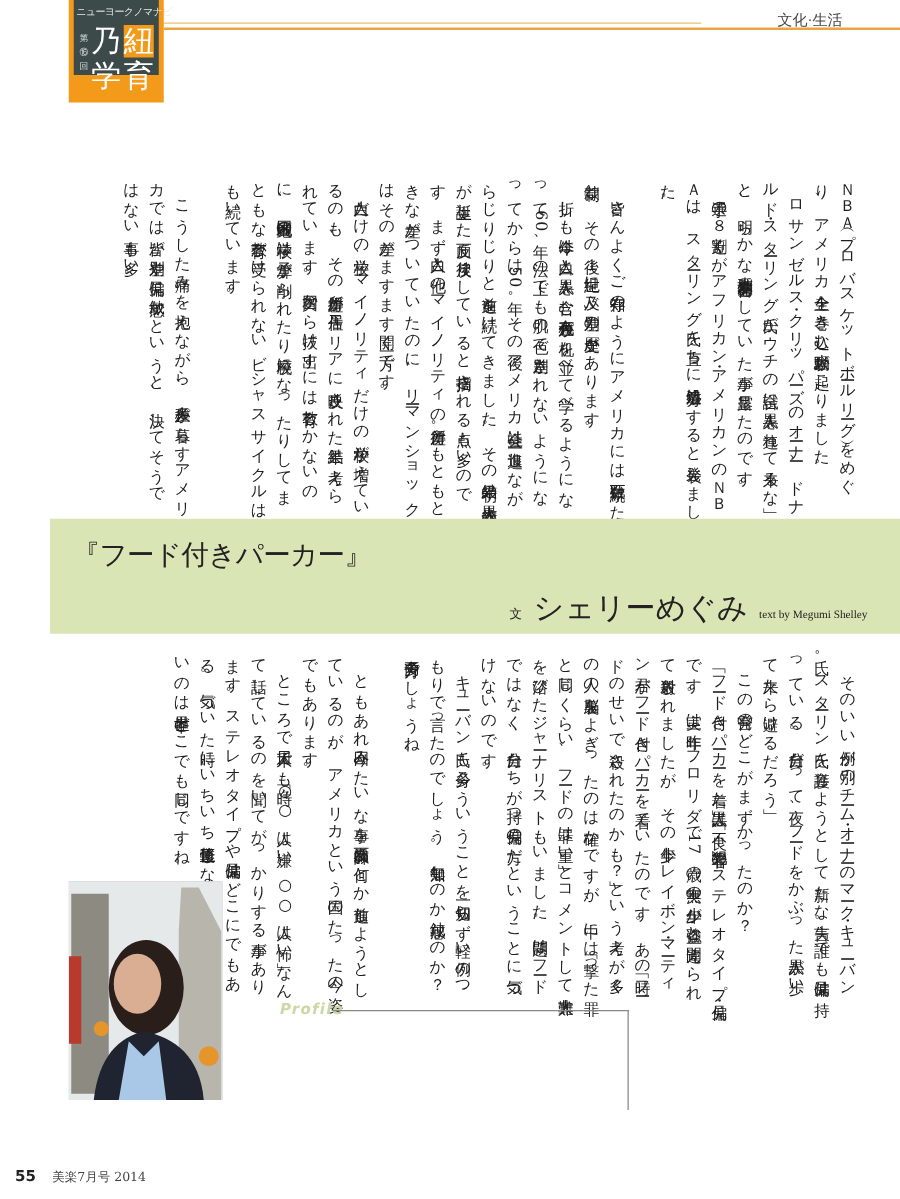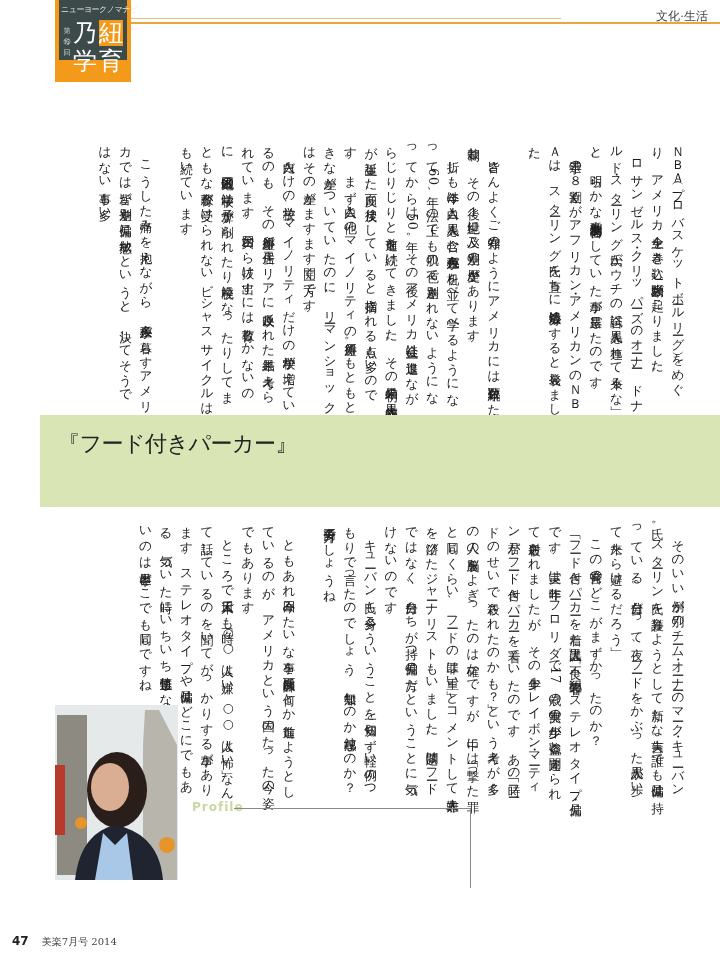--- a/index.html
+++ b/index.html
@@ -5,32 +5,32 @@
   html,body{margin:0;padding:0;background:#ffffff;}
   body{width:720px;height:959px;position:relative;overflow:hidden;font-family:"DejaVu Serif",serif;color:#222;}
   .logo-box{position:absolute;left:55px;top:0;width:76px;height:82px;background:#f39a1b;}
   .logo-inner{position:absolute;left:4px;top:0;width:68px;height:60px;background:#3d4a4a;}
   .logo-series{position:absolute;left:2px;top:4px;font-size:8px;color:#e8e8e8;font-family:"DejaVu Sans",sans-serif;white-space:nowrap;letter-spacing:-0.5px;}
   .logo-num{position:absolute;left:3px;top:26px;width:10px;font-size:7px;color:#d8d8d8;line-height:11px;text-align:center;font-family:"DejaVu Sans",sans-serif;}
   .logo-k{position:absolute;font-size:24px;line-height:26px;color:#ffffff;font-family:"DejaVu Serif",serif;}
   .logo-k.hl{background:#f39a1b;color:#fff;}
   .top-rule{position:absolute;left:131px;top:22px;width:589px;height:2px;background:#e9a640;}
   .top-rule-thin{position:absolute;left:131px;top:18px;width:430px;height:1px;background:#e9c070;}
-  .section-label{position:absolute;left:656px;top:8px;font-size:12px;color:#444;font-family:Liberation Serif, serif;}
+  .section-label{position:absolute;left:622px;top:8px;font-size:12px;color:#444;font-family:Liberation Serif, serif;}
   .col-block{position:absolute;writing-mode:vertical-rl;font-size:12.6px;line-height:20.5px;letter-spacing:0.6px;color:#1e1e1e;}
   .col-block p{margin:0;text-indent:0;}
   .col-block p.ind{text-indent:1em;}
   .band{position:absolute;left:40px;top:415px;width:680px;height:92px;background:#d9e5b5;text-align:right;}
   .band-title{position:absolute;left:18px;top:14px;font-size:22px;font-family:"DejaVu Sans",sans-serif;color:#222;letter-spacing:-0.5px;}
   .byline{position:absolute;right:26px;top:55px;white-space:nowrap;color:#222;}
   .byline .bun{font-size:10px;}
   .byline .name{font-size:24px;margin:0 4px;}
   .byline .en{font-size:9px;font-family:"Liberation Serif",serif;}
   .photo{position:absolute;left:55px;top:705px;width:123px;height:175px;background:#c7c9c7;overflow:hidden;}
-  .profile{position:absolute;left:184px;top:800px;width:287px;height:87px;}
+  .profile{position:absolute;left:216px;top:800px;width:287px;height:87px;font-style:italic;}
   .profile-rule-top{position:absolute;left:50px;top:8px;width:237px;height:1px;background:#888;}
   .profile-rule-right{position:absolute;left:286px;top:8px;width:1px;height:80px;background:#888;}
   .profile-title{position:absolute;left:8px;top:0;font-size:12px;font-weight:bold;color:#c9d9a3;font-family:"DejaVu Sans",sans-serif;letter-spacing:1px;}
   .profile-text{position:absolute;left:8px;top:20px;width:275px;font-size:8.3px;line-height:13px;color:#333;font-family:"DejaVu Sans",sans-serif;}
   .footer{position:absolute;left:12px;top:930px;white-space:nowrap;}
   .page-num{font-size:12px;font-weight:bold;font-family:"DejaVu Sans",sans-serif;color:#222;}
   .issue{font-size:10px;color:#444;margin-left:8px;text-align:center;}
 </style>
 </head>
 <body>
@@ -58,20 +58,25 @@
   <p class="ind">ロサンゼルス・クリッパーズのオーナー、ドナルド・スターリング氏が「ウチの試合に黒人を連れて来るな」と、明らかな人種差別的発言をしていた事が露呈したのです。</p>
   <p class="ind">選手の８割近くがアフリカン・アメリカンのＮＢＡは、スターリング氏を直ちに追放処分にすると発表しました。</p>
   <p class="ind" style="margin-right:20px;">皆さんよくご存知のようにアメリカには数百年続いた奴隷制と、その後１世紀に及ぶ差別の歴史があります。</p>
   <p class="ind">折しも今年は白人と黒人を含む有色人種が机を並べて学べるようになって60年、法の上でも肌の色で差別されないようになってからは50年。その後アメリカ社会は一進一退しながらじりじりと前進を続けてきました。その結果初の黒人大統領が誕生した反面、後戻りしていると指摘される点も多いのです。まず白人と他のマイノリティの所得差。もともと大きな差がついていたのに、リーマンショック後はその差がますます開く一方です。</p>
   <p class="ind">白人だけの学校、マイノリティだけの学校が増えているのも、その所得差が居住エリアに反映された結果と考えられています。貧困から抜け出すには教育しかないのに、貧困地区の学校は予算が削られたり廃校になったりしてまともな教育が受けられないビシャスサイクルは今も続いています。</p>
   <p class="ind" style="margin-right:20px;">こうした痛みを抱えながら、多人種が暮らすアメリカでは皆が差別や偏見に敏感かというと、決してそうではない事も多い。</p>
 </div>
 
 <div class="band">
   <div class="band-title">『フード付きパーカー』</div>
+  <div class="byline">
+    <span class="bun">文</span>
+    <span class="name">シェリーめぐみ</span>
+    <span class="en">text  by Megumi Shelley</span>
+  </div>
 </div>
 
 <div class="col-block" style="left:44px;top:518px;width:644px;height:282px;">
   <p class="ind">そのいい例が別のチーム・オーナーのマーク・キューバン氏。スターリン氏を弁護しようとして新たな失言。「誰でも偏見は持っている。自分だって夜、フードをかぶった黒人が歩いて来たら避けるだろう」</p>
   <p class="ind">この発言のどこがまずかったのか？</p>
   <p class="ind">「フード付きパーカーを着た黒人」は「不良、犯罪者」のステレオタイプ・偏見です。実は一昨年、フロリダで17歳の無実の少年が強盗と間違えられて射殺されましたが、その少年トレイボン・マーティン君がフード付きパーカーを着ていたのです。あの時「フードのせいで殺されたのかも？」という考えが多くの人の脳裏をよぎったのは確かですが、中には「撃った罪と同じくらい、フードの罪は重い」とコメントして大非難を浴びたジャーナリストもいました。問題はフードではなく、自分たちが持つ偏見の方だということに気づけないのです。</p>
   <p class="ind">キューバン氏も多分こういうことを一切知らず軽い例のつもりで言ったのでしょう。無知なのか鈍感なのか？　多分両方でしょうね。</p>
   <p class="ind" style="margin-right:20px;">ともあれ今回みたいな事を反面教師に何とか前進しようとしているのが、アメリカという国のたった今の姿でもあります。</p>
   <p class="ind">ところで日本人でも時々「○○人は嫌い、○○人は怖い」なんて話しているのを聞いてがっかりする事があります。ステレオタイプや偏見はどこにでもある。気づいた時にいちいち軌道修正しなければならないのは世界中どこでも同じですね。</p>
 </div>
@@ -91,15 +96,15 @@
   </svg>
 </div>
 
 <div class="profile">
   <div class="profile-title">Profile</div>
   <div class="profile-rule-top"></div>
   <div class="profile-rule-right"></div>
 </div>
 
 <div class="footer">
-  <span class="page-num">47</span>
+  <span class="page-num">55</span>
   <span class="issue">美楽7月号 2014</span>
 </div>
 
 </body></html>

